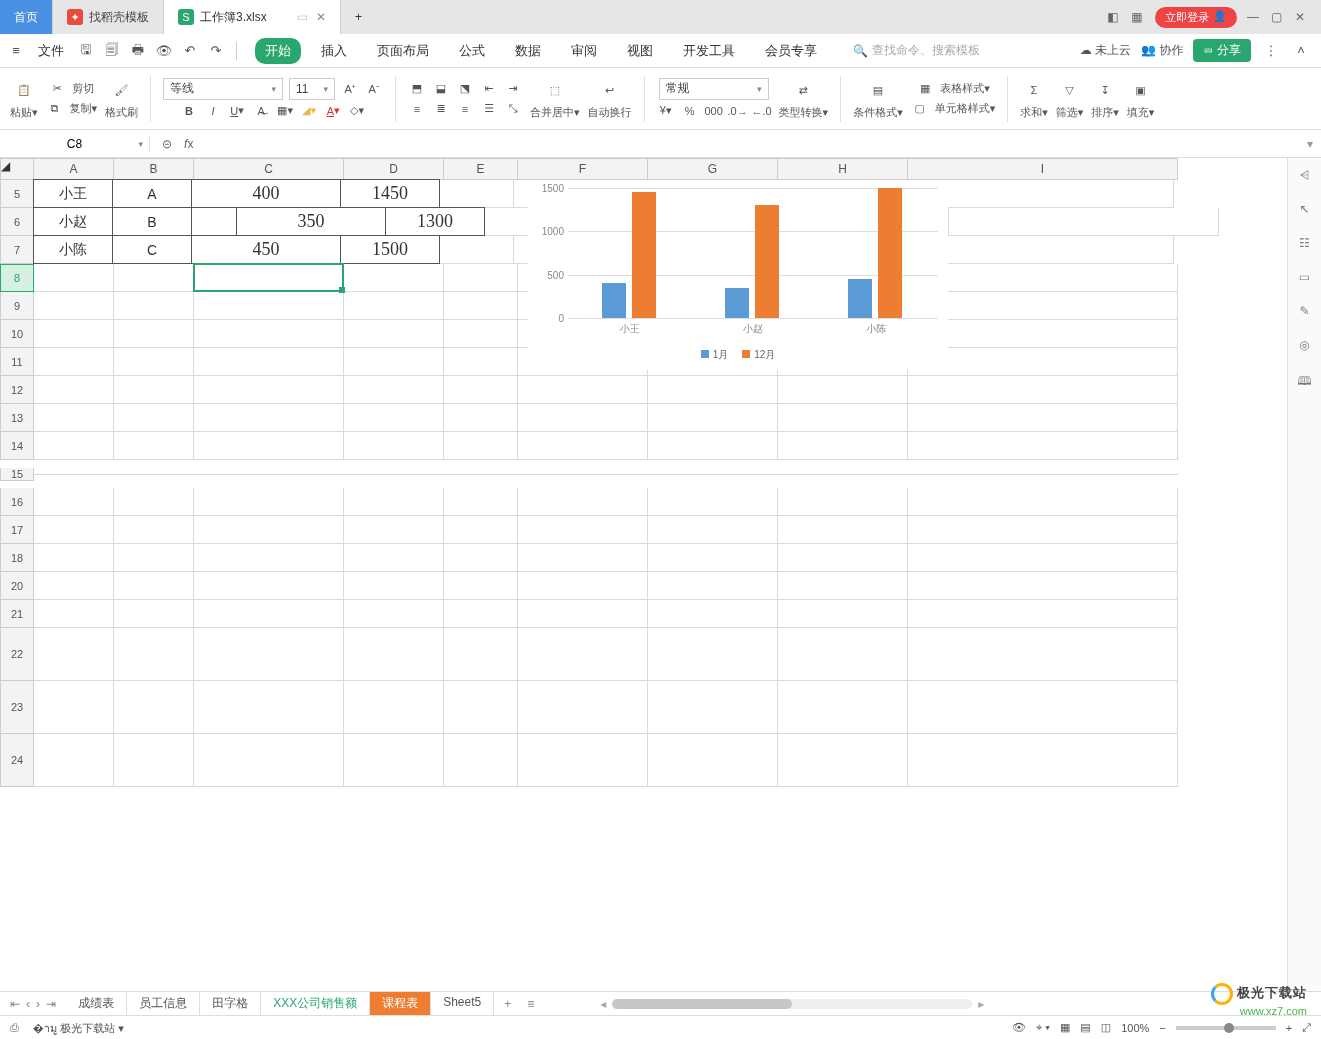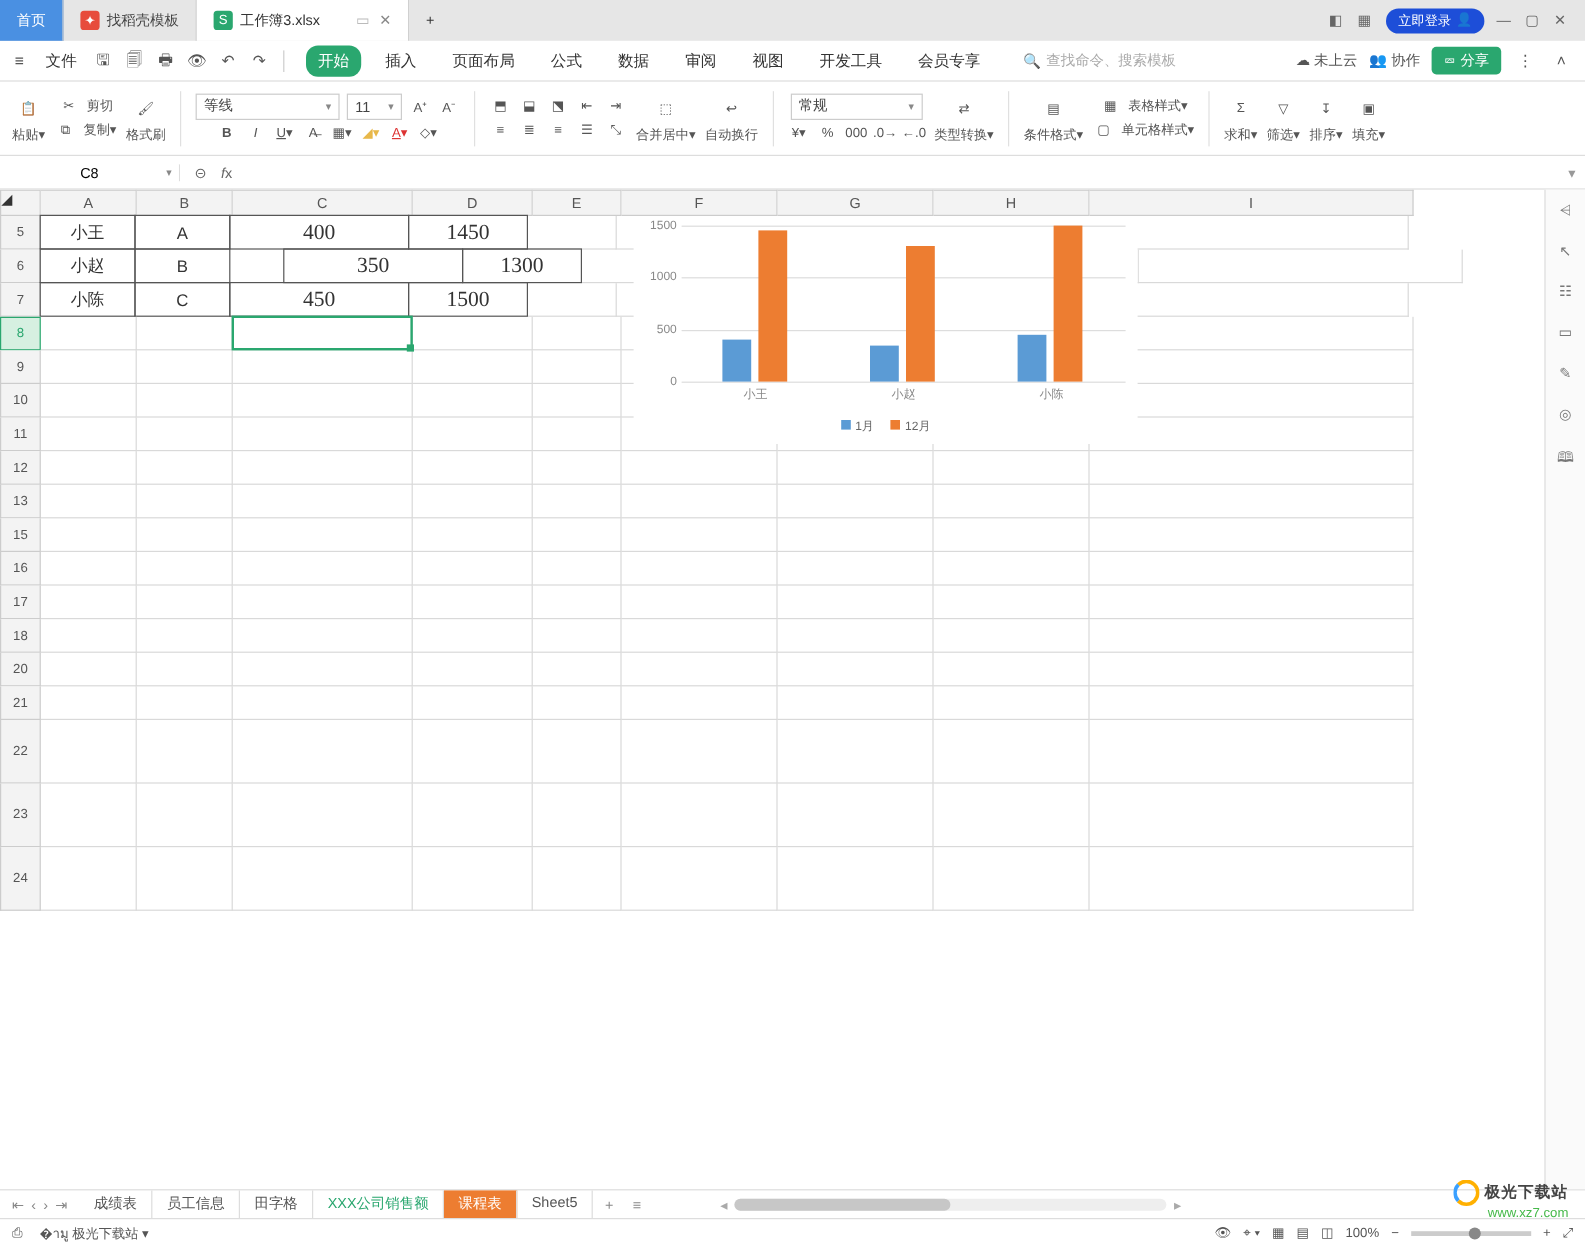--- a/index.html
+++ b/index.html
@@ -8,21 +8,21 @@
 
 .titlebar { height: 34px; background: #e6e6e6; display: flex; align-items: stretch; }
 .tab { display: flex; align-items: center; padding: 0 14px; border-right: 1px solid #d0d0d0; font-size: 12px; cursor: pointer; position: relative; }
 .tab.home { background: #4a90e2; color: #fff; }
 .tab.template { color: #444; }
 .tab.active { background: #fff; }
 .tab .ticon { width: 16px; height: 16px; margin-right: 6px; display: inline-flex; align-items: center; justify-content: center; font-size: 11px; }
 .tab .close { margin-left: 8px; color: #888; }
 .titlebar .spacer { flex: 1; }
 .titlebar .win-controls { display: flex; align-items: center; gap: 10px; padding-right: 12px; }
-.pill-login { background: #1d4ed8; color: #fff; border-radius: 12px; padding: 3px 10px; display: flex; gap: 4px; font-size: 11px; }
+.pill-login { background: #ef4444; color: #fff; border-radius: 12px; padding: 3px 10px; display: flex; gap: 4px; font-size: 11px; }
 .win-ico { width: 14px; height: 14px; color: #666; }
 
 
 .menubar { height: 34px; display: flex; align-items: center; padding: 0 10px 0 6px; border-bottom: 1px solid #ddd; gap: 4px; }
 .menubar .left { display: flex; align-items: center; gap: 6px; }
 .menubar .q-ico { width: 20px; height: 20px; display: inline-flex; align-items: center; justify-content: center; color: #555; font-size: 13px; }
 .menubar .divider { width: 1px; height: 18px; background: #ccc; margin: 0 4px; }
 .menubar .tabs { display: flex; align-items: center; gap: 10px; margin-left: 8px; }
 .menubar .mtab { padding: 4px 10px; font-size: 13px; color: #333; cursor: pointer; border-radius: 10px; }
 .menubar .mtab.active { background: #2aa76f; color: #fff; }
@@ -435,20 +435,32 @@
           <div class="cell" style="width: 80px;"></div>
           <div class="cell" style="width: 150px;"></div>
           <div class="cell" style="width: 100px;"></div>
           <div class="cell" style="width: 74px;"></div>
           <div class="cell" style="width: 130px;"></div>
           <div class="cell" style="width: 130px;"></div>
           <div class="cell" style="width: 130px;"></div>
           <div class="cell" style="width: 270px;"></div>
         </div>
         <div class="row" style="height: 28px;">
+          <div class="rowhdr">14</div>
+          <div class="cell" style="width: 80px;"></div>
+          <div class="cell" style="width: 80px;"></div>
+          <div class="cell" style="width: 150px;"></div>
+          <div class="cell" style="width: 100px;"></div>
+          <div class="cell" style="width: 74px;"></div>
+          <div class="cell" style="width: 130px;"></div>
+          <div class="cell" style="width: 130px;"></div>
+          <div class="cell" style="width: 130px;"></div>
+          <div class="cell" style="width: 270px;"></div>
+        </div>
+        <div class="row" style="height: 28px; align-items: center;">
           <div class="rowhdr">15</div>
           <div class="cell" style="width: 80px;"></div>
           <div class="cell" style="width: 80px;"></div>
           <div class="cell" style="width: 150px;"></div>
           <div class="cell" style="width: 100px;"></div>
           <div class="cell" style="width: 74px;"></div>
           <div class="cell" style="width: 130px;"></div>
           <div class="cell" style="width: 130px;"></div>
           <div class="cell" style="width: 130px;"></div>
           <div class="cell" style="width: 270px;"></div>

